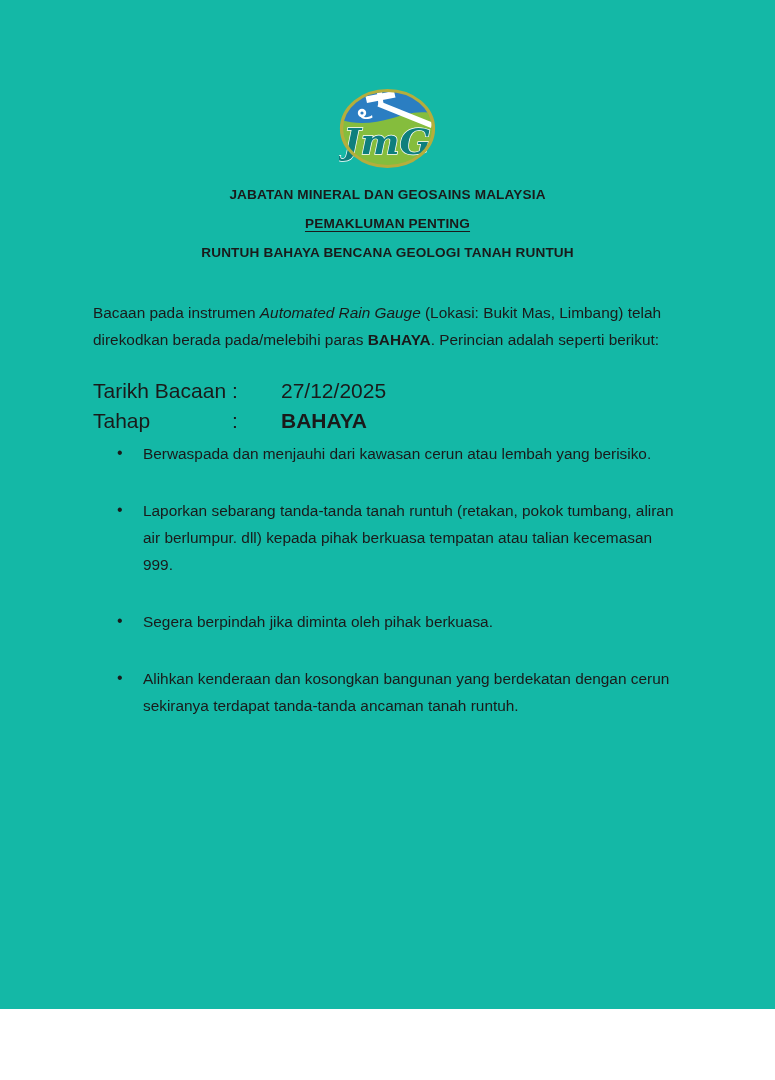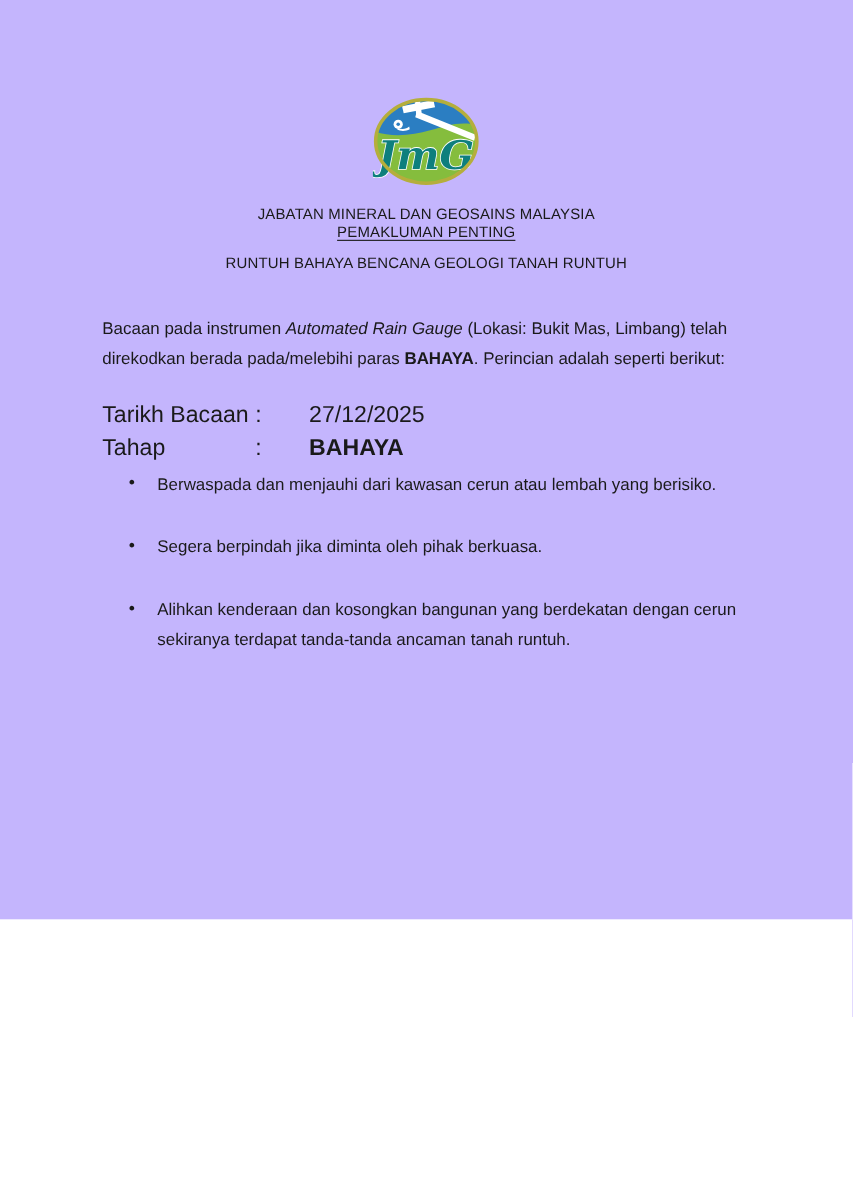--- a/index.html
+++ b/index.html
@@ -1,37 +1,37 @@
 <!DOCTYPE html>
 <html><head>
 <meta charset="utf-8">
 <style>
   html,body{margin:0;padding:0;background:#ffffff;}
   .page{
     position:relative;
-    width:775px;height:836px;
+    width:775px;height:1009px;
     margin:0 auto;
-    background:#c4b5fd;
+    background:#14b8a6;
     font-family:"Liberation Sans","DejaVu Sans",sans-serif;
     color:#1a1a1a;
     overflow:hidden;
   }
   .logo-wrap{padding-top:88px;display:flex;justify-content:center;}
   .logo-wrap svg{display:block;}
   .logo-letters{
     font-family:"DejaVu Serif","Liberation Serif",serif;
     font-style:italic;font-weight:bold;
     stroke:#ffffff;stroke-width:1.4px;paint-order:stroke fill;
   }
   .h1,.h2,.h3{
-    text-align:center;font-weight:400;font-size:13.6px;
+    text-align:center;font-weight:700;font-size:13.6px;
     line-height:16px;letter-spacing:.15px;
   }
   .h1{margin-top:18px;}
-  .h2{text-decoration:underline;text-decoration-thickness:1.4px;text-underline-offset:3px;}
+  .h2{margin-top:13px;text-decoration:underline;text-decoration-thickness:1.4px;text-underline-offset:3px;}
   .h3{margin-top:13px;}
   p{margin:0;padding:0;}
   .intro{
     margin:38px 0 0 93px;width:624px;
     font-size:15.4px;line-height:27px;
     white-space:pre-line;
   }
   .it{font-style:italic;}
   .bd{font-weight:700;}
   .details{margin:23px 0 0 93px;font-size:21px;}
@@ -98,18 +98,21 @@
       <span class="dlabel">Tarikh Bacaan</span><span class="dsep">:</span><span class="dvalue">27/12/2025</span>
     </div>
     <div class="drow">
       <span class="dlabel">Tahap</span><span class="dsep">:</span><span class="dvalue bd">BAHAYA</span>
     </div>
   </div>
 
 
   <ul class="bullets">
     <li>Berwaspada dan menjauhi dari kawasan cerun atau lembah yang berisiko.</li>
+    <li>Laporkan sebarang tanda-tanda tanah runtuh (retakan, pokok tumbang, aliran
+air berlumpur. dll) kepada pihak berkuasa tempatan atau talian kecemasan
+999.</li>
     <li>Segera berpindah jika diminta oleh pihak berkuasa.</li>
     <li>Alihkan kenderaan dan kosongkan bangunan yang berdekatan dengan cerun
 sekiranya terdapat tanda-tanda ancaman tanah runtuh.</li>
   </ul>
 
 </div>
 
 </body></html>

